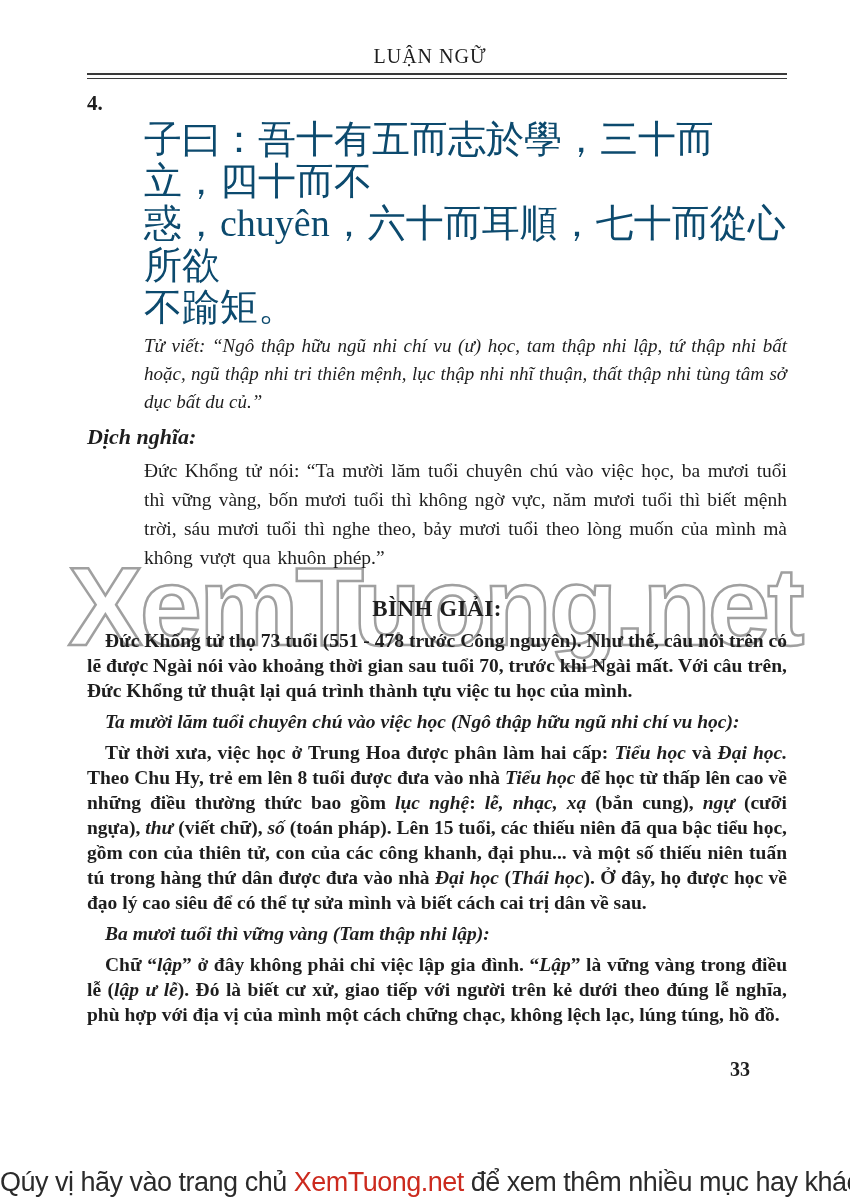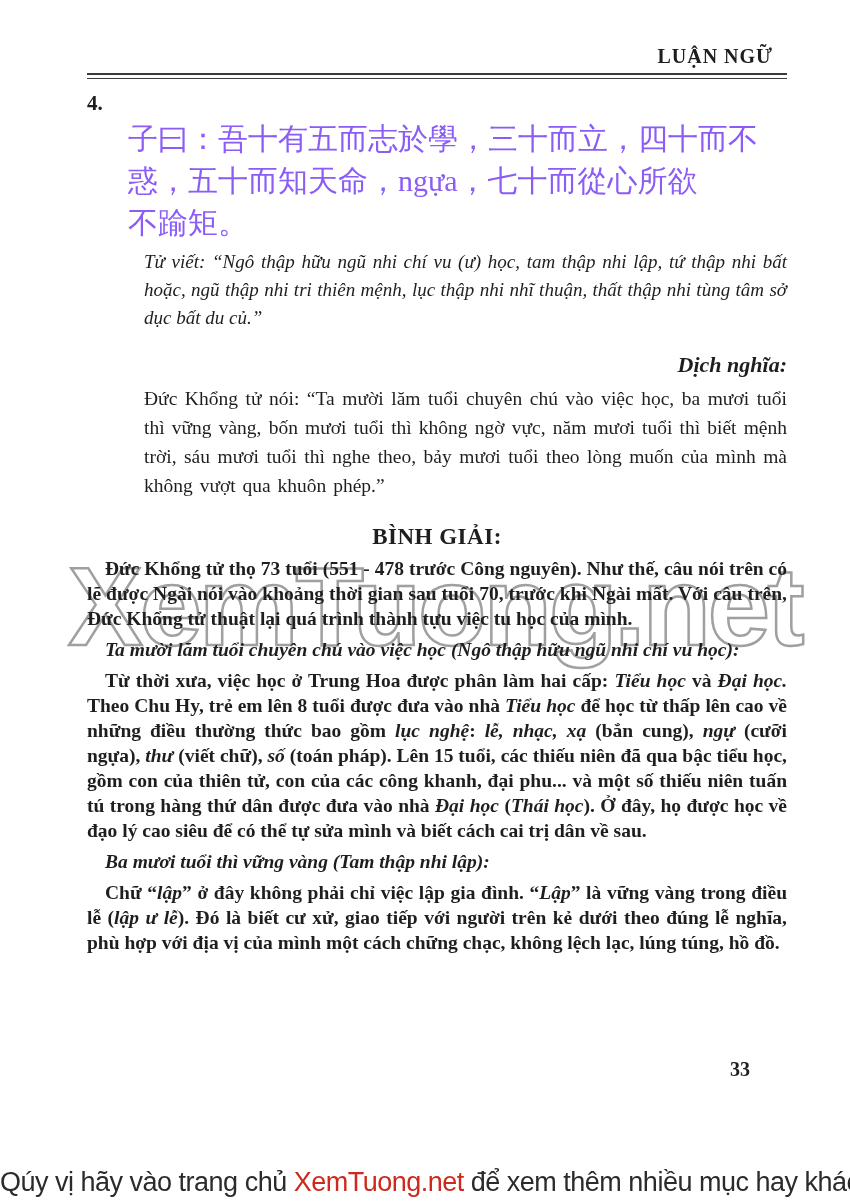--- a/index.html
+++ b/index.html
@@ -11,59 +11,58 @@
     overflow: hidden;
     font-family: "Liberation Serif", "DejaVu Serif", serif;
     color: #1e1e1e;
   }
   .content {
     position: relative;
     z-index: 2;
     padding: 44px 63px 0 87px;
   }
   .header-title {
-    text-align: right;
-    font-weight: bold;
+    text-align: center;
+    font-weight: normal;
     font-size: 20px;
     letter-spacing: 1px;
     line-height: 1.2;
     padding-right: 14px;
   }
   .double-rule {
     margin-top: 5px;
     height: 3px;
     border-top: 2px solid #3a3a3a;
     border-bottom: 1px solid #3a3a3a;
   }
   .section-number {
     margin-top: 12px;
     font-size: 21px;
     font-weight: bold;
   }
   .chinese-block {
-    margin-left: 41px;
+    margin-left: 57px;
     margin-top: 2px;
-    font-size: 30px;
+    font-size: 38px;
     line-height: 42px;
-    color: #8b5cf6;
+    color: #0c4a6e;
   }
   .translit {
     margin-left: 57px;
     margin-top: 4px;
     font-style: italic;
     font-size: 19px;
     line-height: 28px;
     text-align: justify;
   }
   .dich-nghia {
-    margin-top: 20px;
+    margin-top: 8px;
     font-size: 22px;
     font-weight: bold;
     font-style: italic;
-    text-align: right;
   }
   .translation {
     margin-left: 57px;
     margin-top: 6px;
     font-size: 19.5px;
     line-height: 29px;
     text-align: justify;
     word-spacing: 2px;
   }
   .binh-giai {
@@ -128,21 +127,21 @@
 
   <div class="content">
 
     <div class="header-title">LUẬN NGỮ</div>
     <div class="double-rule"></div>
 
     <div class="section-number">4.</div>
 
     <div class="chinese-block">
       <div>子曰：吾十有五而志於學，三十而立，四十而不</div>
-      <div>惑，五十而知天命，ngựa，七十而從心所欲</div>
+      <div>惑，chuyên，六十而耳順，七十而從心所欲</div>
       <div>不踰矩。</div>
     </div>
 
     <div class="translit">Tử viết: “Ngô thập hữu ngũ nhi chí vu (ư) học, tam thập nhi lập, tứ thập nhi bất hoặc, ngũ thập nhi tri thiên mệnh, lục thập nhi nhĩ thuận, thất thập nhi tùng tâm sở dục bất du củ.”</div>
 
     <div class="dich-nghia">Dịch nghĩa:</div>
 
     <div class="translation">Đức Khổng tử nói: “Ta mười lăm tuổi chuyên chú vào việc học, ba mươi tuổi thì vững vàng, bốn mươi tuổi thì không ngờ vực, năm mươi tuổi thì biết mệnh trời, sáu mươi tuổi thì nghe theo, bảy mươi tuổi theo lòng muốn của mình mà không vượt qua khuôn phép.”</div>
 
     <div class="binh-giai">BÌNH GIẢI:</div>

